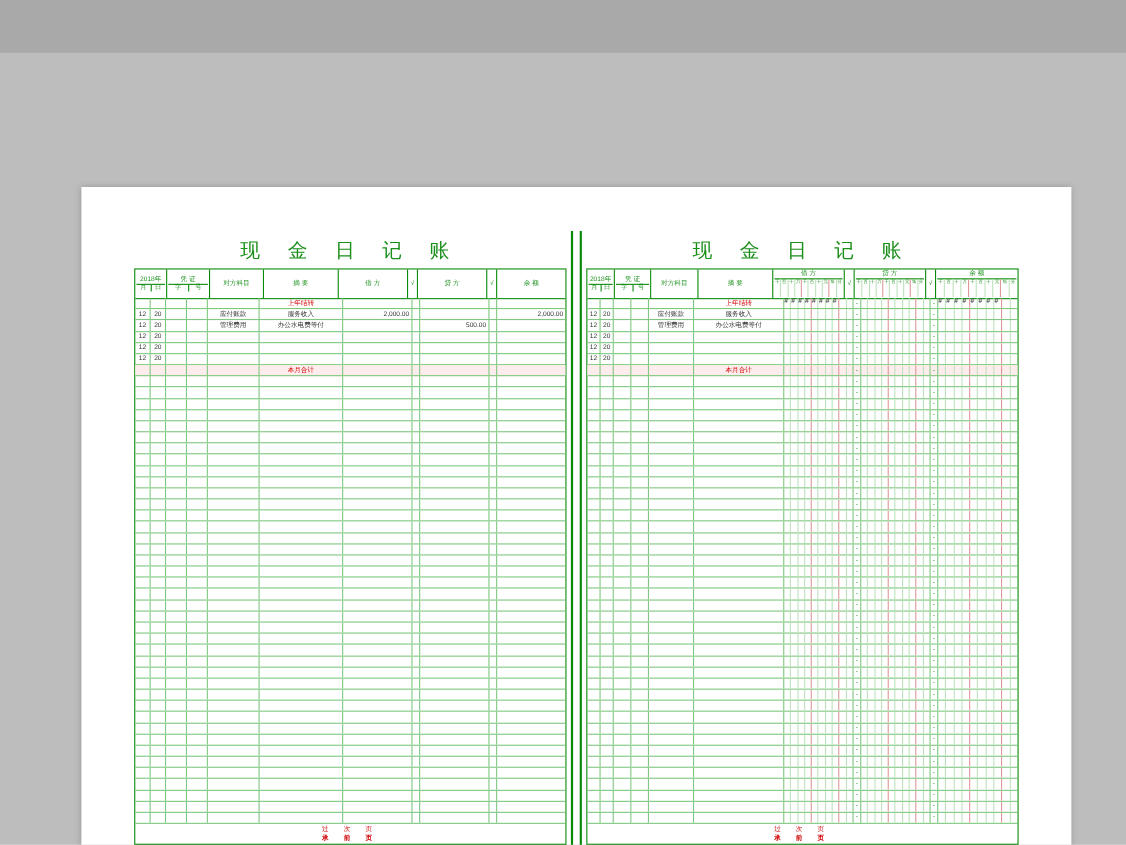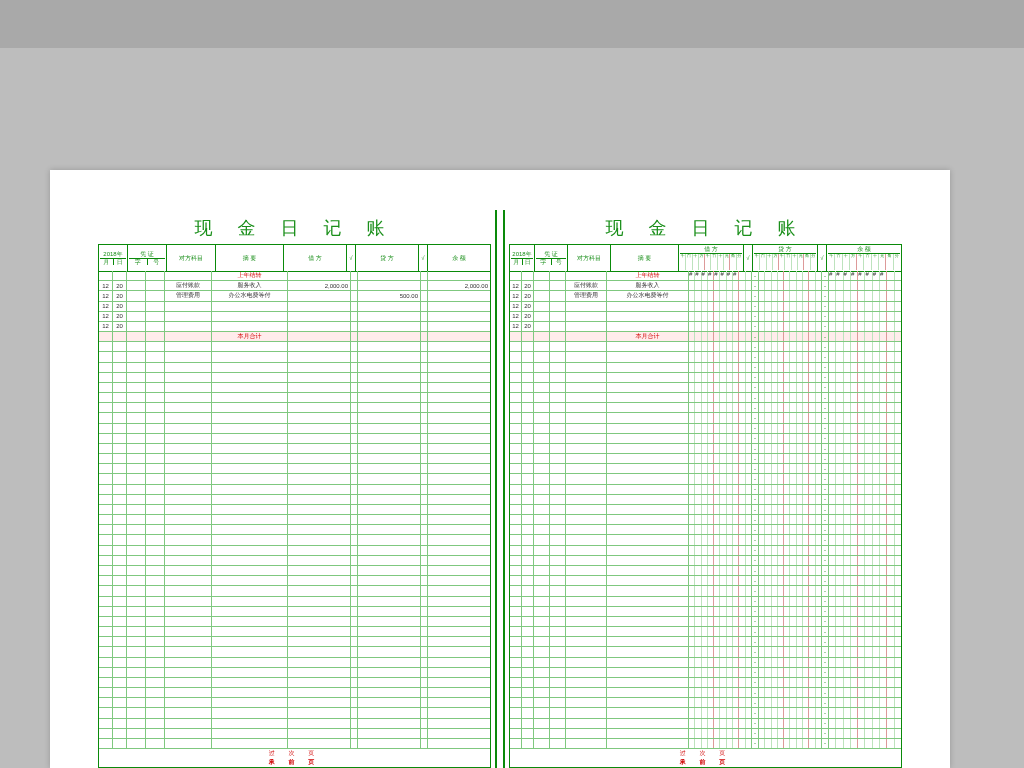--- a/index.html
+++ b/index.html
@@ -1,18 +1,18 @@
 <!DOCTYPE html>
 <html><head>
 <meta charset="utf-8">
 <style>
   body{margin:0;background:#bdbdbd;font-family:"Microsoft YaHei","SimSun",sans-serif;overflow:hidden}
   .viewport{width:1024px;height:768px;position:relative}
   .toolbar{position:absolute;top:0;left:0;right:0;height:48px;background:#a9a9a9}
-  .paper{position:absolute;top:170px;left:50px;width:900px;height:598px;background:#fff;box-shadow:0 0 6px rgba(0,0,0,.2)}
+  .paper{position:absolute;top:170px;left:74px;width:900px;height:598px;background:#fff;box-shadow:0 0 6px rgba(0,0,0,.2)}
   .ledger-wrap{position:absolute;top:40px;left:48px;right:48px;bottom:0;display:flex}
   .spine{width:6px;border-left:2px solid #0a8a0a;border-right:2px solid #0a8a0a;margin:0 4px}
   .page{flex:1;display:flex;flex-direction:column;position:relative}
   .title{text-align:center;font-size:18px;letter-spacing:10px;color:#1a8f1a;font-weight:500;padding:6px 0 4px}
   .ledger{flex:1;border:1px solid #0a8a0a;position:relative;font-size:6px;color:#333}
   
   .hdr{display:flex;height:26px;border-bottom:1.5px solid #0a8a0a}
   .hcell{border-right:1px solid #0a8a0a;display:flex;align-items:center;justify-content:center;text-align:center;font-size:6px;color:#1a8f1a;line-height:1.1;padding:1px}
   .hcell.sub{flex-direction:column}
   .hcell:last-child{border-right:none}

